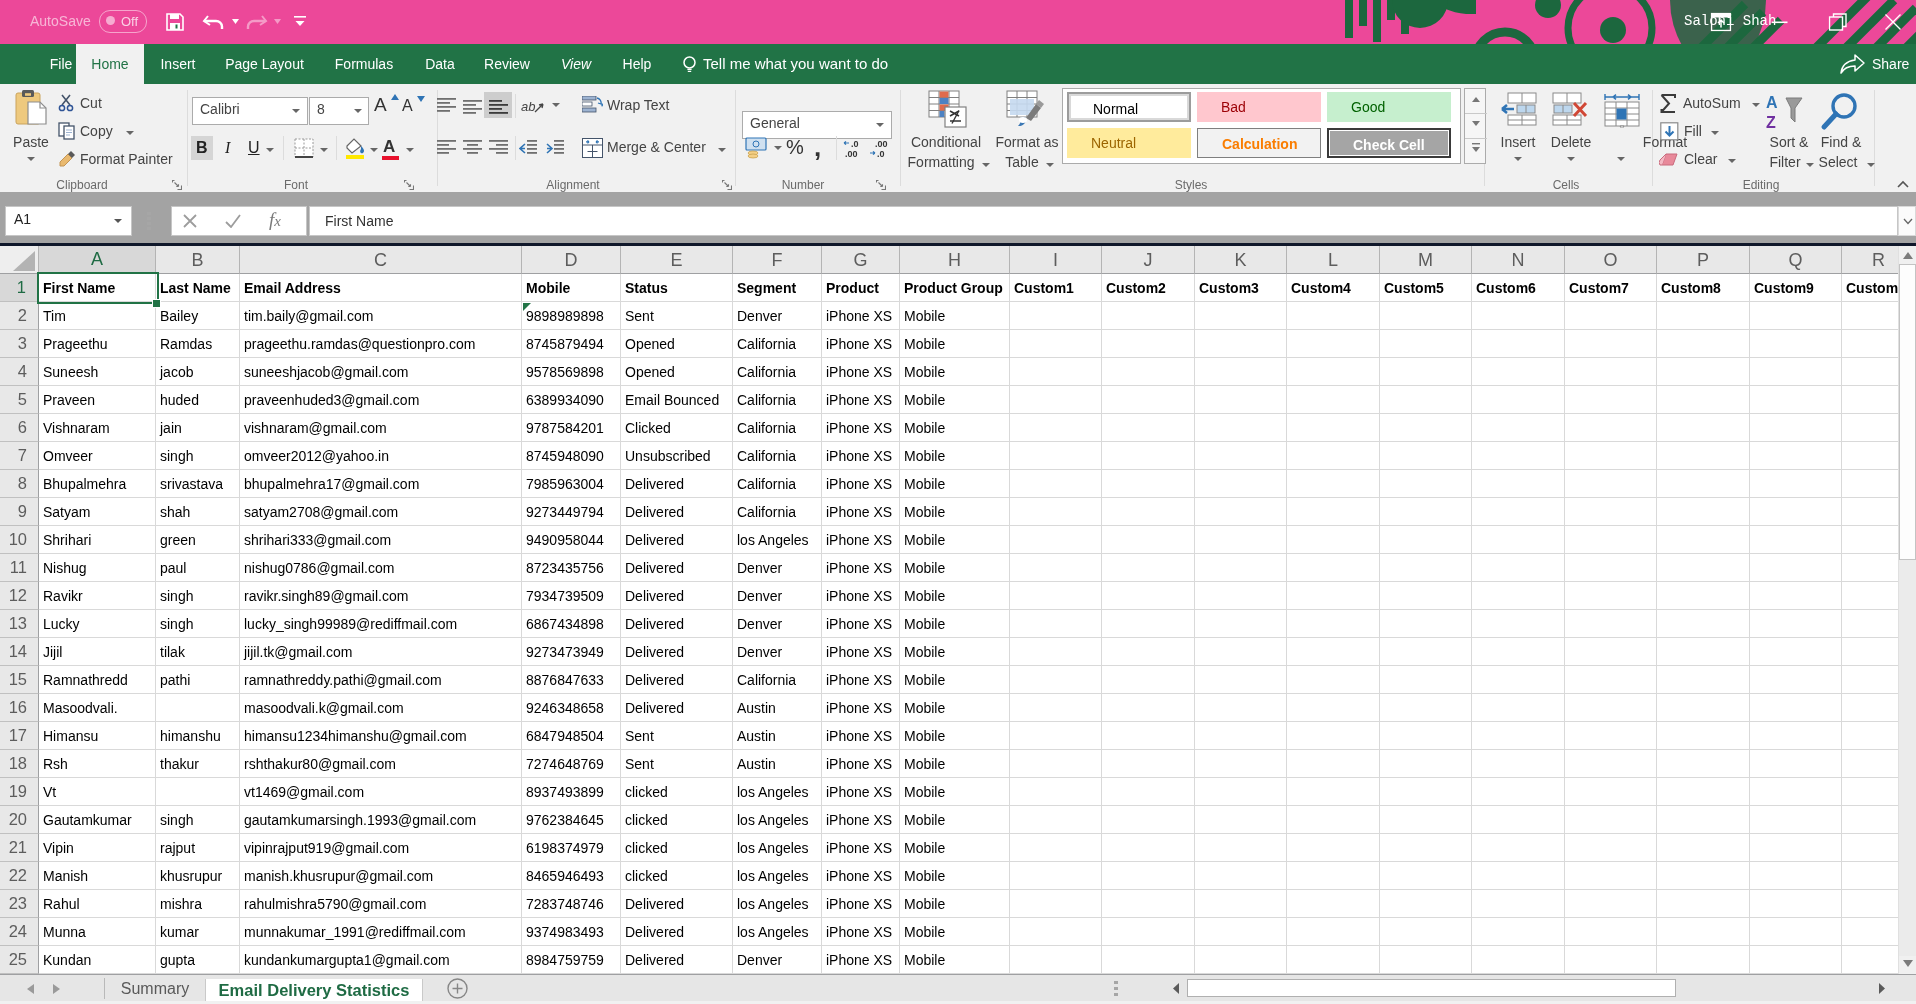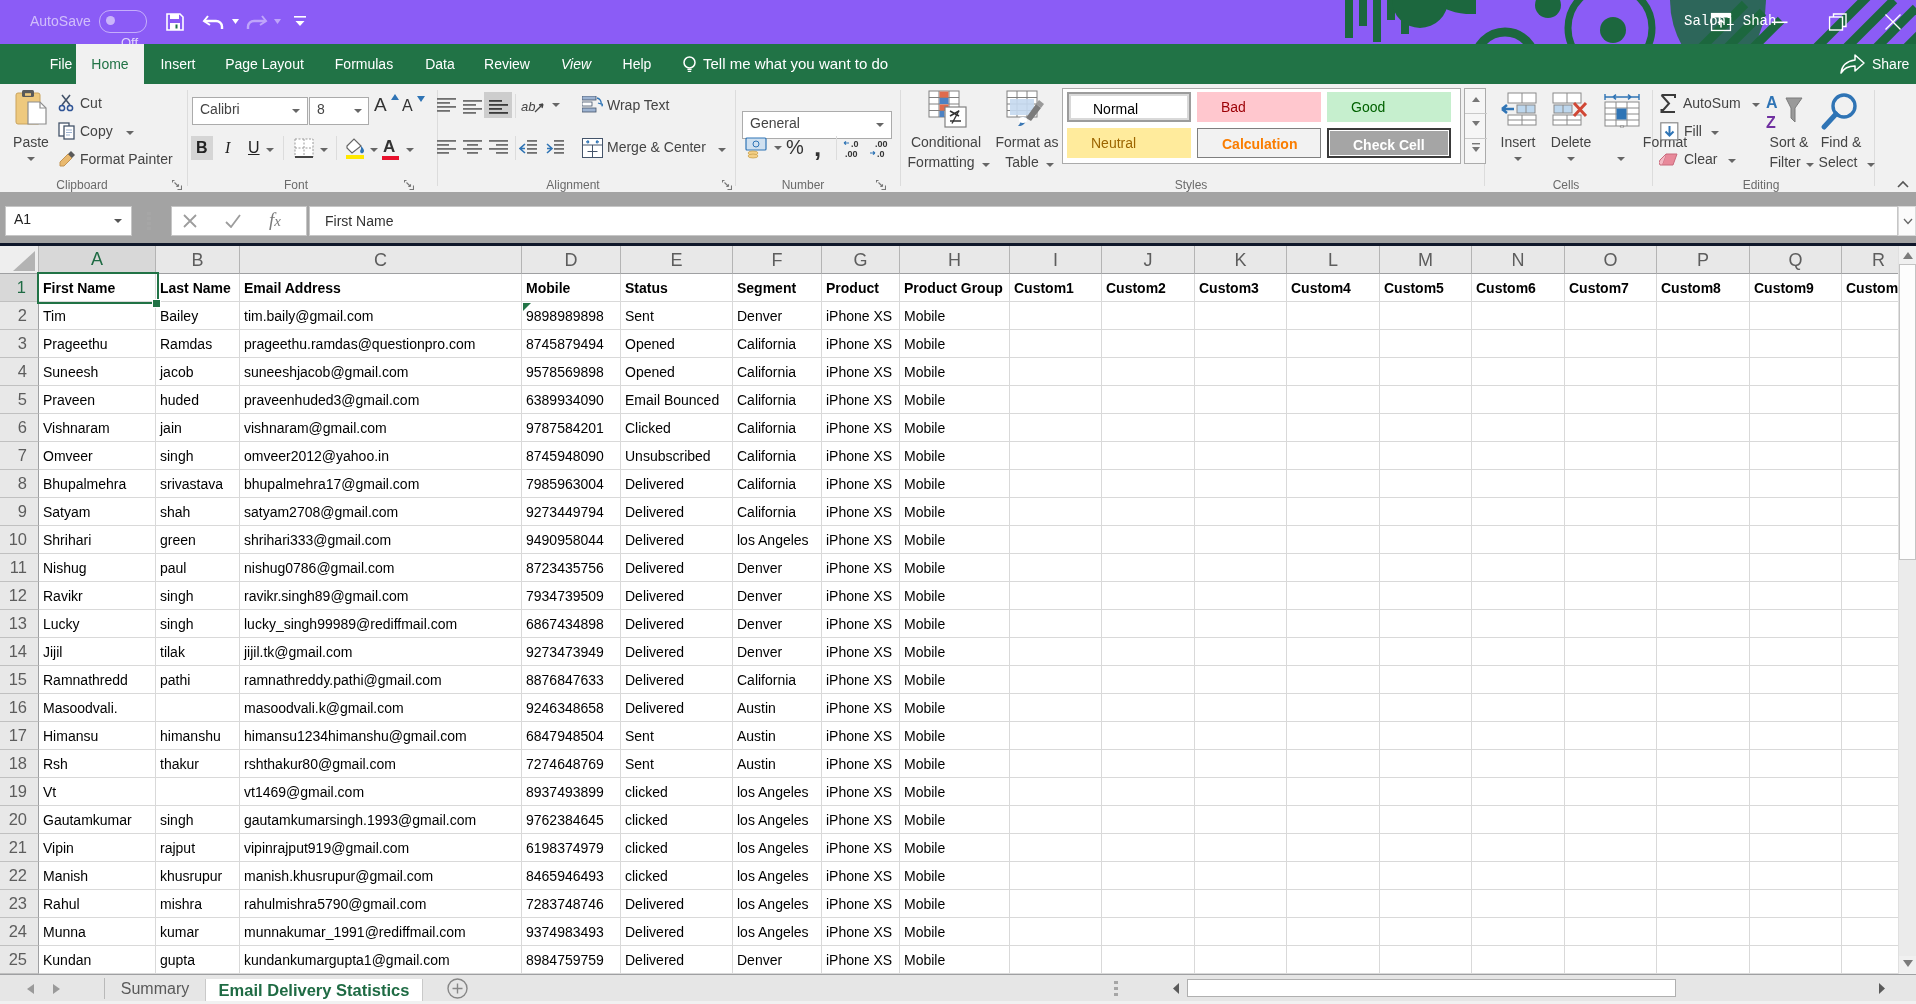--- a/index.html
+++ b/index.html
@@ -1,27 +1,27 @@
 <!DOCTYPE html>
 <html><head>
 <meta charset="utf-8">
 <style>
 html,body{margin:0;padding:0;}
 body{width:1916px;height:1004px;overflow:hidden;font-family:"Liberation Sans",sans-serif;
  -webkit-font-smoothing:antialiased;}
 .app{position:absolute;top:0;left:0;width:1916px;height:1004px;background:#f1f1f1;}
 .abs{position:absolute;}
 
-.titlebar{position:absolute;top:0;left:0;width:1916px;height:44px;background:#8b5cf6;}
+.titlebar{position:absolute;top:0;left:0;width:1916px;height:44px;background:#ec4899;}
 .tb-txt{position:absolute;color:#fff;font-size:14px;line-height:20px;white-space:nowrap;}
 .autosave{left:30px;top:11px;color:rgba(255,255,255,.60);}
 .as-pill{position:absolute;left:99px;top:10px;width:46px;height:21px;border:1px solid rgba(255,255,255,.50);
  border-radius:11px;}
 .as-dot{position:absolute;left:6px;top:5px;width:9px;height:9px;border-radius:50%;background:rgba(255,255,255,.55);}
-.as-off{position:absolute;left:21px;top:3px;font-size:13px;color:rgba(255,255,255,.75);margin-top:21px;}
+.as-off{position:absolute;left:21px;top:3px;font-size:13px;color:rgba(255,255,255,.75);}
 .title-c{position:absolute;top:12px;left:0;width:1916px;text-align:center;color:#fff;font-size:14px;}
 .uname{left:1684px;top:11px;font-family:Liberation Mono, monospace;}
 
 .winbtn{position:absolute;top:0;height:44px;width:46px;}
 .winbtn svg{position:absolute;left:50%;top:50%;transform:translate(-50%,-50%);}
 
 .tabrow{position:absolute;top:44px;left:0;width:1916px;height:40px;background:#217346;}
 .mtab{position:absolute;top:0;height:40px;color:#fff;font-size:14px;line-height:40px;text-align:center;}
 .mtab.active{background:#f1f1f1;color:#217346;}
 .tellme{position:absolute;top:0;left:703px;height:40px;line-height:40px;color:#fff;font-size:15px;}

